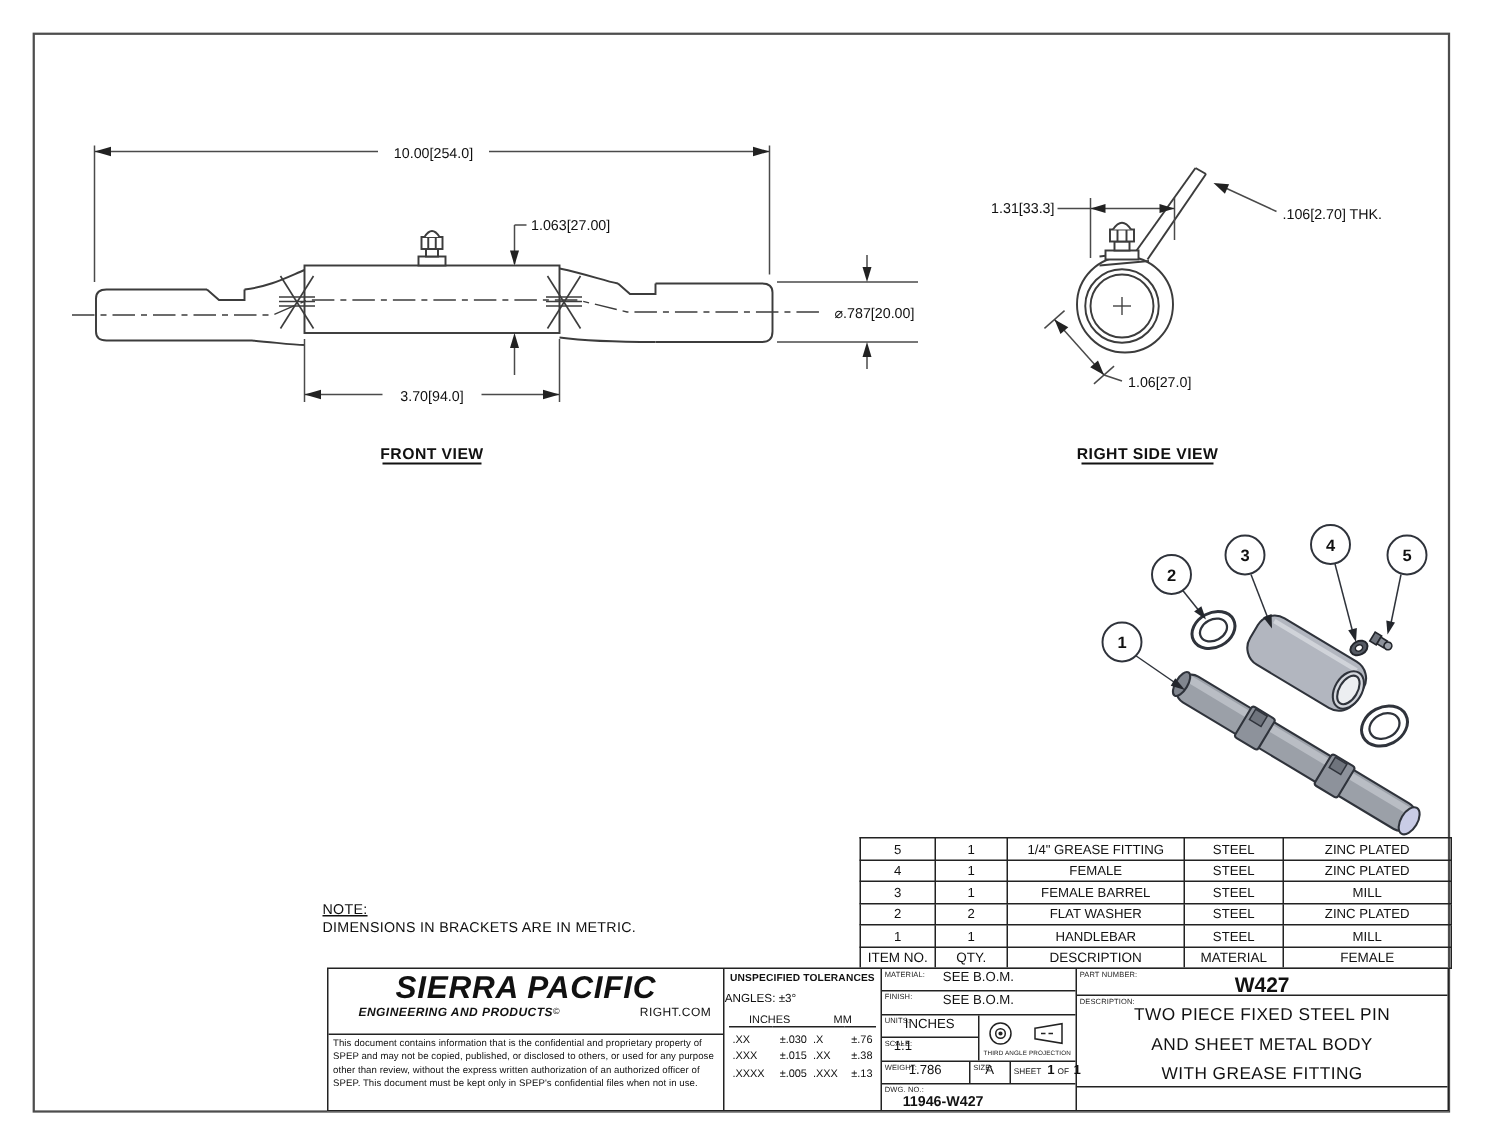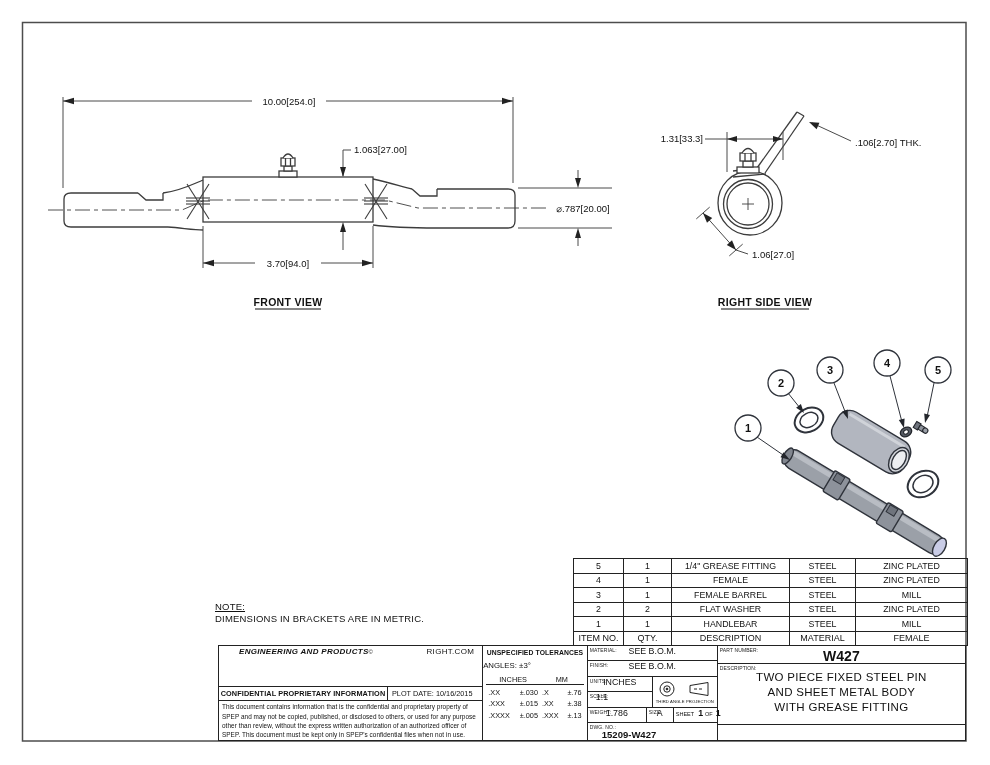--- a/index.html
+++ b/index.html
@@ -53,21 +53,21 @@
   .h15{height:15.2px;}
   .projBox{width:65px;border-left:1.2px solid #222;display:flex;flex-direction:column;align-items:center;justify-content:center;}
   .projTxt{font-size:4.2px;letter-spacing:.1px;margin-top:1px;}
   .dwgRow{flex:1;display:flex;border-bottom:none;}
   .dwgval{font-size:9.5px;font-weight:bold;text-align:left;padding-left:14px;line-height:10px;}
   .sheetSmall{font-size:5.5px;}
 
   .pnRow{height:17px;border-bottom:1.2px solid #222;display:flex;flex-direction:column;}
   .pnVal{font-size:14px;font-weight:bold;text-align:center;margin-top:-5px;}
   .descArea{flex:1;display:flex;flex-direction:column;}
-  .descLines{flex:1;display:flex;flex-direction:column;justify-content:flex-start;gap:3px;padding-bottom:2px;}
+  .descLines{flex:1;display:flex;flex-direction:column;justify-content:space-between;gap:3px;padding-bottom:2px;}
   .descLine{font-size:11.5px;text-align:center;letter-spacing:.3px;}
   .emptyRow{height:15px;border-top:1.2px solid #222;}
 </style>
 </head>
 <body>
 
 <svg class="abs" style="left:0;top:0" width="990" height="765" viewBox="0 0 990 765">
 
   <rect x="22.5" y="22.5" width="943.5" height="718.5" fill="none" stroke="#4d4d4d" stroke-width="1.5"></rect>
 
@@ -326,29 +326,26 @@
           <th>FEMALE</th>
     </tr>
   </tbody>
     </table>
 </div>
 
 <div class="abs tblock">
 
   <div class="sec secA">
     <div class="logoRow">
+      <div class="logoMain">SIERRA PACIFIC</div>
       <div class="logoSub">
         <span class="tagline">ENGINEERING AND PRODUCTS</span>
           <span class="regmark">©</span>
         <span class="website">RIGHT.COM</span>
       </div>
-    </div>
-    <div class="confRow">
-      <div class="confCell">CONFIDENTIAL PROPRIETARY INFORMATION</div>
-      <div class="plotCell">PLOT DATE: 10/16/2015</div>
     </div>
     <div class="legal">This document contains information that is the confidential and proprietary property of SPEP and may not be copied, published, or disclosed to others, or used for any purpose other than review, without the express written authorization of an authorized officer of SPEP. This document must be kept only in SPEP's confidential files when not in use.</div>
   </div>
 
   <div class="sec secB">
     <div class="tolTitle">UNSPECIFIED TOLERANCES</div>
     <div class="tolAngles">ANGLES: ±3°</div>
     <table class="tolTable">
       <tbody>
           <tr>
@@ -428,21 +425,21 @@
           <span class="sheetSmall">SHEET</span>
           <span class="fieldval" style="margin:0 2px 0 4px;font-weight:bold">1</span>
           <span class="sheetSmall">OF</span>
           <span class="fieldval" style="margin-left:3px;font-weight:bold">1</span>
         </div>
       </div>
     </div>
     <div class="dwgRow">
       <div class="cellpair">
         <div class="fieldlbl">DWG. NO.:</div>
-        <div class="dwgval">15209-W427</div>
+        <div class="dwgval">11946-W427</div>
       </div>
     </div>
   </div>
 
   <div class="sec secD">
     <div class="pnRow">
       <div class="fieldlbl">PART NUMBER:</div>
       <div class="pnVal">W427</div>
     </div>
     <div class="descArea">

